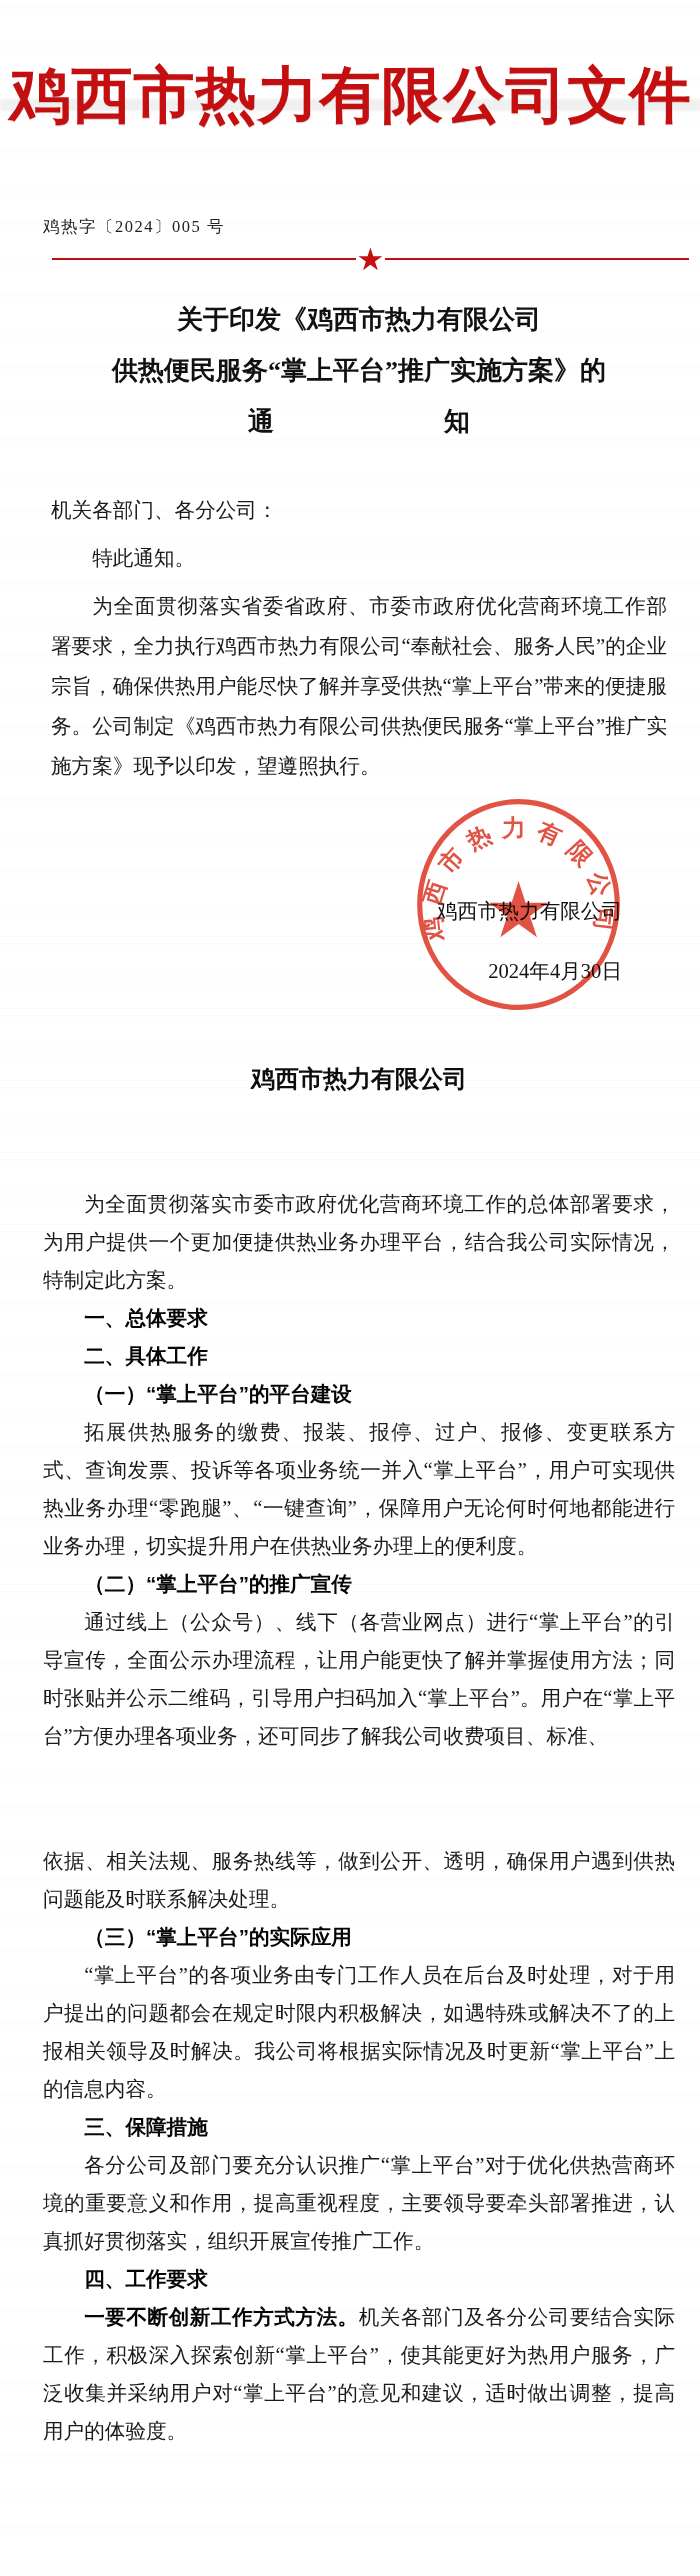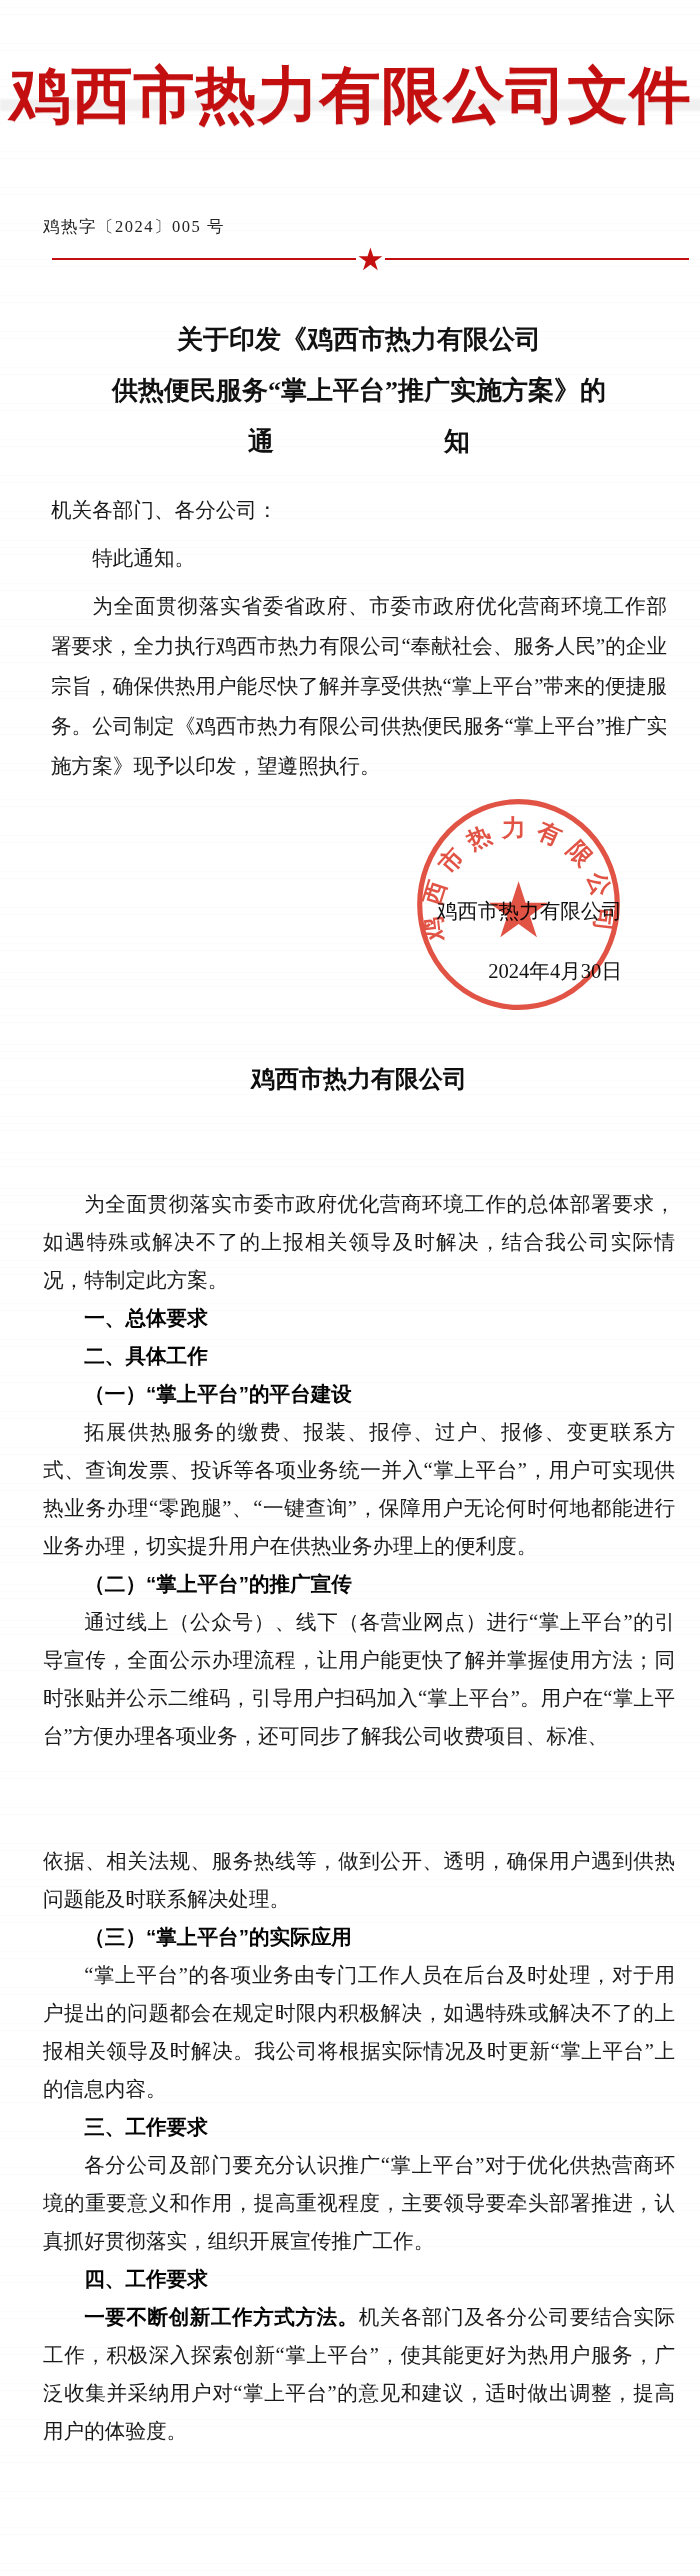--- a/index.html
+++ b/index.html
@@ -34,21 +34,21 @@
   .separator{
     position:absolute;top:242px;left:52px;width:637px;height:34px;
     display:flex;align-items:center;
   }
   .separator .rule{flex:1;height:2.6px;background:#c40f10;}
   .separator .star{
     flex:0 0 auto;color:#c40f10;font-size:31px;line-height:34px;
     margin:0 1px;font-family:"DejaVu Sans",sans-serif;
   }
   .notice-title{
-    position:absolute;top:314px;left:43px;width:632px;
+    position:absolute;top:294px;left:43px;width:632px;
     text-align:center;font-size:26px;font-weight:bold;line-height:51px;
     color:#111;
   }
   .notice-title .row3{display:flex;justify-content:center;gap:170px;}
   .notice-body{
     position:absolute;top:482px;left:43px;width:632px;
     font-size:20.6px;line-height:40px;text-align:justify;
   }
   .notice-body p{margin:8px;}
   .indent{text-indent:2em;}
@@ -126,31 +126,31 @@
       </text>
       <text x="207" y="270" font-size="150" text-anchor="middle" fill="#dd3b2a" font-family="'DejaVu Sans',sans-serif">★</text>
     </svg>
   </div>
 
   <div class="plan-title">
     <div>鸡西市热力有限公司</div>
   </div>
 
   <div class="plan-body">
-    <p class="indent">为全面贯彻落实市委市政府优化营商环境工作的总体部署要求，如遇特殊或解决不了的上报相关领导及时解决，结合我公司实际情况，特制定此方案。</p>
+    <p class="indent">为全面贯彻落实市委市政府优化营商环境工作的总体部署要求，为用户提供一个更加便捷供热业务办理平台，结合我公司实际情况，特制定此方案。</p>
     <p class="indent hd">一、总体要求</p>
     <p class="indent hd">二、具体工作</p>
     <p class="indent hd">（一）“掌上平台”的平台建设</p>
     <p class="indent">拓展供热服务的缴费、报装、报停、过户、报修、变更联系方式、查询发票、投诉等各项业务统一并入“掌上平台”，用户可实现供热业务办理“零跑腿”、“一键查询”，保障用户无论何时何地都能进行业务办理，切实提升用户在供热业务办理上的便利度。</p>
     <p class="indent hd">（二）“掌上平台”的推广宣传</p>
     <p class="indent">通过线上（公众号）、线下（各营业网点）进行“掌上平台”的引导宣传，全面公示办理流程，让用户能更快了解并掌握使用方法；同时张贴并公示二维码，引导用户扫码加入“掌上平台”。用户在“掌上平台”方便办理各项业务，还可同步了解我公司收费项目、标准、</p>
     <p class="page-gap">依据、相关法规、服务热线等，做到公开、透明，确保用户遇到供热问题能及时联系解决处理。</p>
     <p class="indent hd">（三）“掌上平台”的实际应用</p>
     <p class="indent">“掌上平台”的各项业务由专门工作人员在后台及时处理，对于用户提出的问题都会在规定时限内积极解决，如遇特殊或解决不了的上报相关领导及时解决。我公司将根据实际情况及时更新“掌上平台”上的信息内容。</p>
-    <p class="indent hd">三、工作要求</p>
+    <p class="indent hd">三、保障措施</p>
     <p class="indent">各分公司及部门要充分认识推广“掌上平台”对于优化供热营商环境的重要意义和作用，提高重视程度，主要领导要牵头部署推进，认真抓好贯彻落实，组织开展宣传推广工作。</p>
     <p class="indent hd">四、工作要求</p>
     <p class="indent"><span class="lead">一要不断创新工作方式方法。</span><span>机关各部门及各分公司要结合实际工作，积极深入探索创新“掌上平台”，使其能更好为热用户服务，广泛收集并采纳用户对“掌上平台”的意见和建议，适时做出调整，提高用户的体验度。</span></p>
 
   </div>
 
 </div>
 
 
 </body></html>

